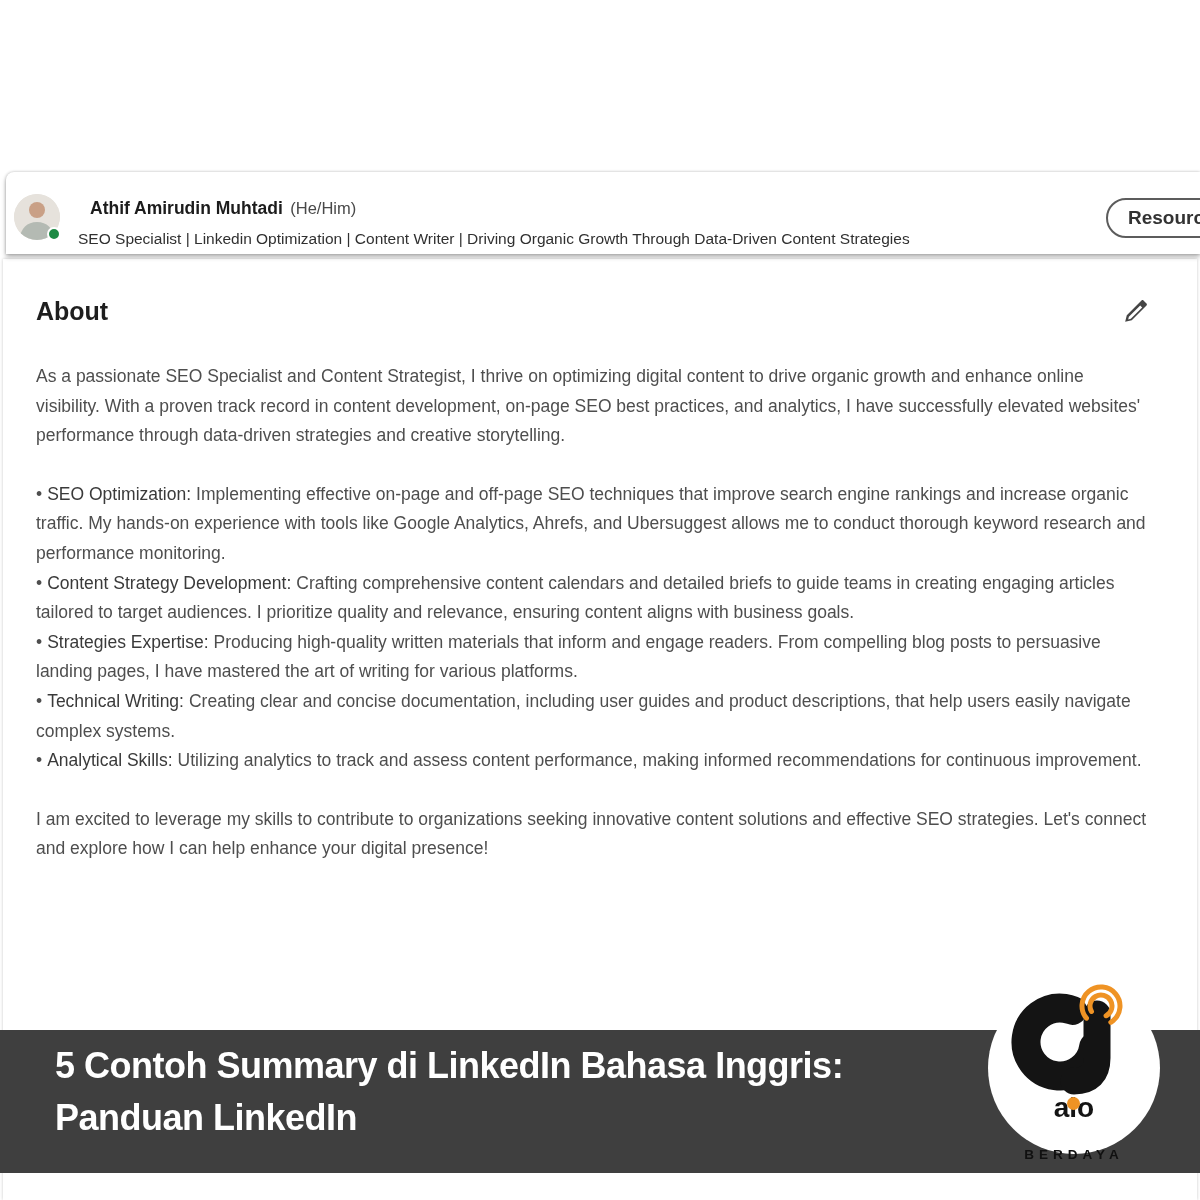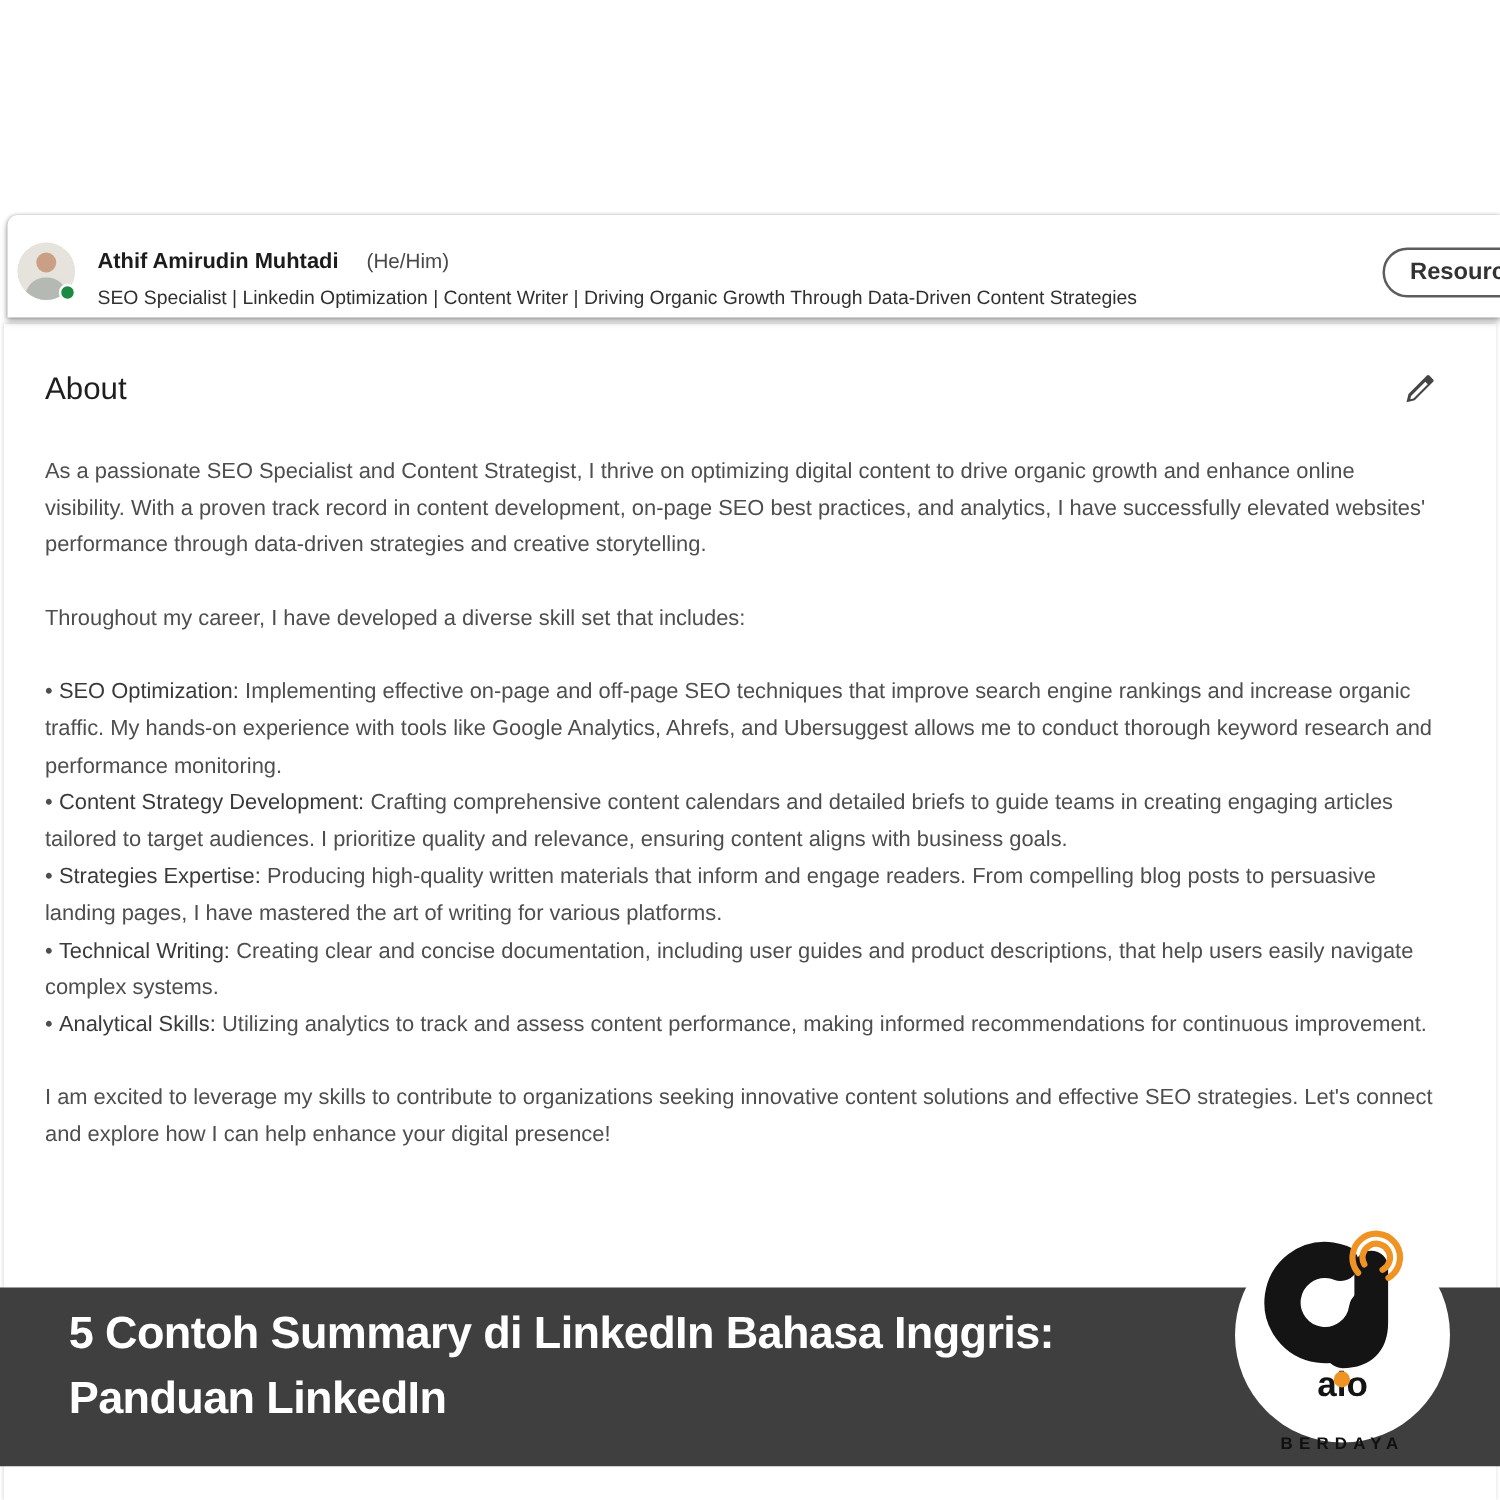--- a/index.html
+++ b/index.html
@@ -9,32 +9,32 @@
 
   
   .profile-header{position:absolute;left:6px;top:172px;width:1194px;height:82px;
       background:#fff;border-radius:8px 0 0 0;
       box-shadow:0 0 3px rgba(0,0,0,.25),0 3px 5px rgba(0,0,0,.28);z-index:5;}
   .avatar-wrap{position:absolute;left:8px;top:22px;width:46px;height:46px;}
   .avatar{width:46px;height:46px;border-radius:50%;overflow:hidden;background:#e4e0da;display:block;}
   .presence-dot{position:absolute;right:-1px;bottom:-1px;width:14px;height:14px;border-radius:50%;
       background:#1d8a44;border:2px solid #fff;box-sizing:border-box;}
   .name-row{position:absolute;left:72px;top:26px;white-space:nowrap;}
-  .profile-name{font-size:17.5px;font-weight:bold;color:#1c1c1c;}
-  .pronouns{font-size:16.5px;font-weight:normal;color:#494949;margin-left:18px;}
+  .profile-name{font-size:17.5px;font-weight:bold;color:#1c1c1c;margin-left:12px;}
+  .pronouns{font-size:16.5px;font-weight:normal;color:#494949;margin-left:3px;}
   .headline{position:absolute;left:72px;top:58px;font-size:15.5px;color:#303030;white-space:nowrap;}
   .resources-btn{position:absolute;left:1100px;top:26px;height:40px;width:150px;
       border:2px solid #5c5c5c;border-radius:20px;background:#fff;
       font-family:"Liberation Sans",sans-serif;font-size:19px;font-weight:600;color:#333;
       text-align:left;padding:0 0 0 20px;line-height:36px;box-sizing:border-box;overflow:hidden;}
 
   
   .about-card{position:absolute;left:3px;top:259px;width:1194px;height:941px;background:#fff;
       box-shadow:0 0 3px rgba(0,0,0,.22);z-index:1;}
-  .about-title{position:absolute;left:33px;top:38px;font-size:25px;font-weight:400;color:#1e1e1e;}
+  .about-title{position:absolute;left:33px;top:38px;font-size:25px;font-weight:700;color:#1e1e1e;}
   .edit-btn{position:absolute;left:1118px;top:38px;width:30px;height:30px;border:none;background:transparent;
       padding:0;cursor:pointer;}
   .about-body{position:absolute;left:33px;top:103px;width:1114px;
       font-size:17.5px;line-height:29.6px;color:#4e4e4e;}
   .about-body p{margin:0 0 29px 0;}
   .about-body p.tight{margin:0;}
   .about-body p.closing{margin:29px 0 0 0;}
   .bullet-char{margin-right:5px;}
   .bullet-label{font-weight:normal;color:#3a3a3a;margin-right:5px;}
 
@@ -81,21 +81,20 @@
   <div class="about-card">
     <div class="about-title">About</div>
     <button class="edit-btn" title="">
       <svg width="26" height="26" viewBox="0 0 24 24">
         <path d="M21.7 5.1l-2.8-2.8c-.5-.5-1.3-.5-1.8 0L3.5 15.9 2 22l6.1-1.5L21.7 6.9c.5-.5.5-1.3 0-1.8zM7.2 19.2l-2.4.6.6-2.4L15.9 6.9l1.8 1.8L7.2 19.2z" fill="#454545"></path>
       </svg>
     </button>
 
     <div class="about-body">
       <p>As a passionate SEO Specialist and Content Strategist, I thrive on optimizing digital content to drive organic growth and enhance online visibility. With a proven track record in content development, on-page SEO best practices, and analytics, I have successfully elevated websites' performance through data-driven strategies and creative storytelling.</p>
-      <p>Throughout my career, I have developed a diverse skill set that includes:</p>
 
       <p class="tight">
         <span class="bullet-char">•</span><span class="bullet-label">SEO Optimization:</span><span>Implementing effective on-page and off-page SEO techniques that improve search engine rankings and increase organic traffic. My hands-on experience with tools like Google Analytics, Ahrefs, and Ubersuggest allows me to conduct thorough keyword research and performance monitoring.</span>
       </p>
       <p class="tight">
         <span class="bullet-char">•</span><span class="bullet-label">Content Strategy Development:</span><span>Crafting comprehensive content calendars and detailed briefs to guide teams in creating engaging articles tailored to target audiences. I prioritize quality and relevance, ensuring content aligns with business goals.</span>
       </p>
       <p class="tight">
         <span class="bullet-char">•</span><span class="bullet-label">Strategies Expertise:</span><span>Producing high-quality written materials that inform and engage readers. From compelling blog posts to persuasive landing pages, I have mastered the art of writing for various platforms.</span>
       </p>

